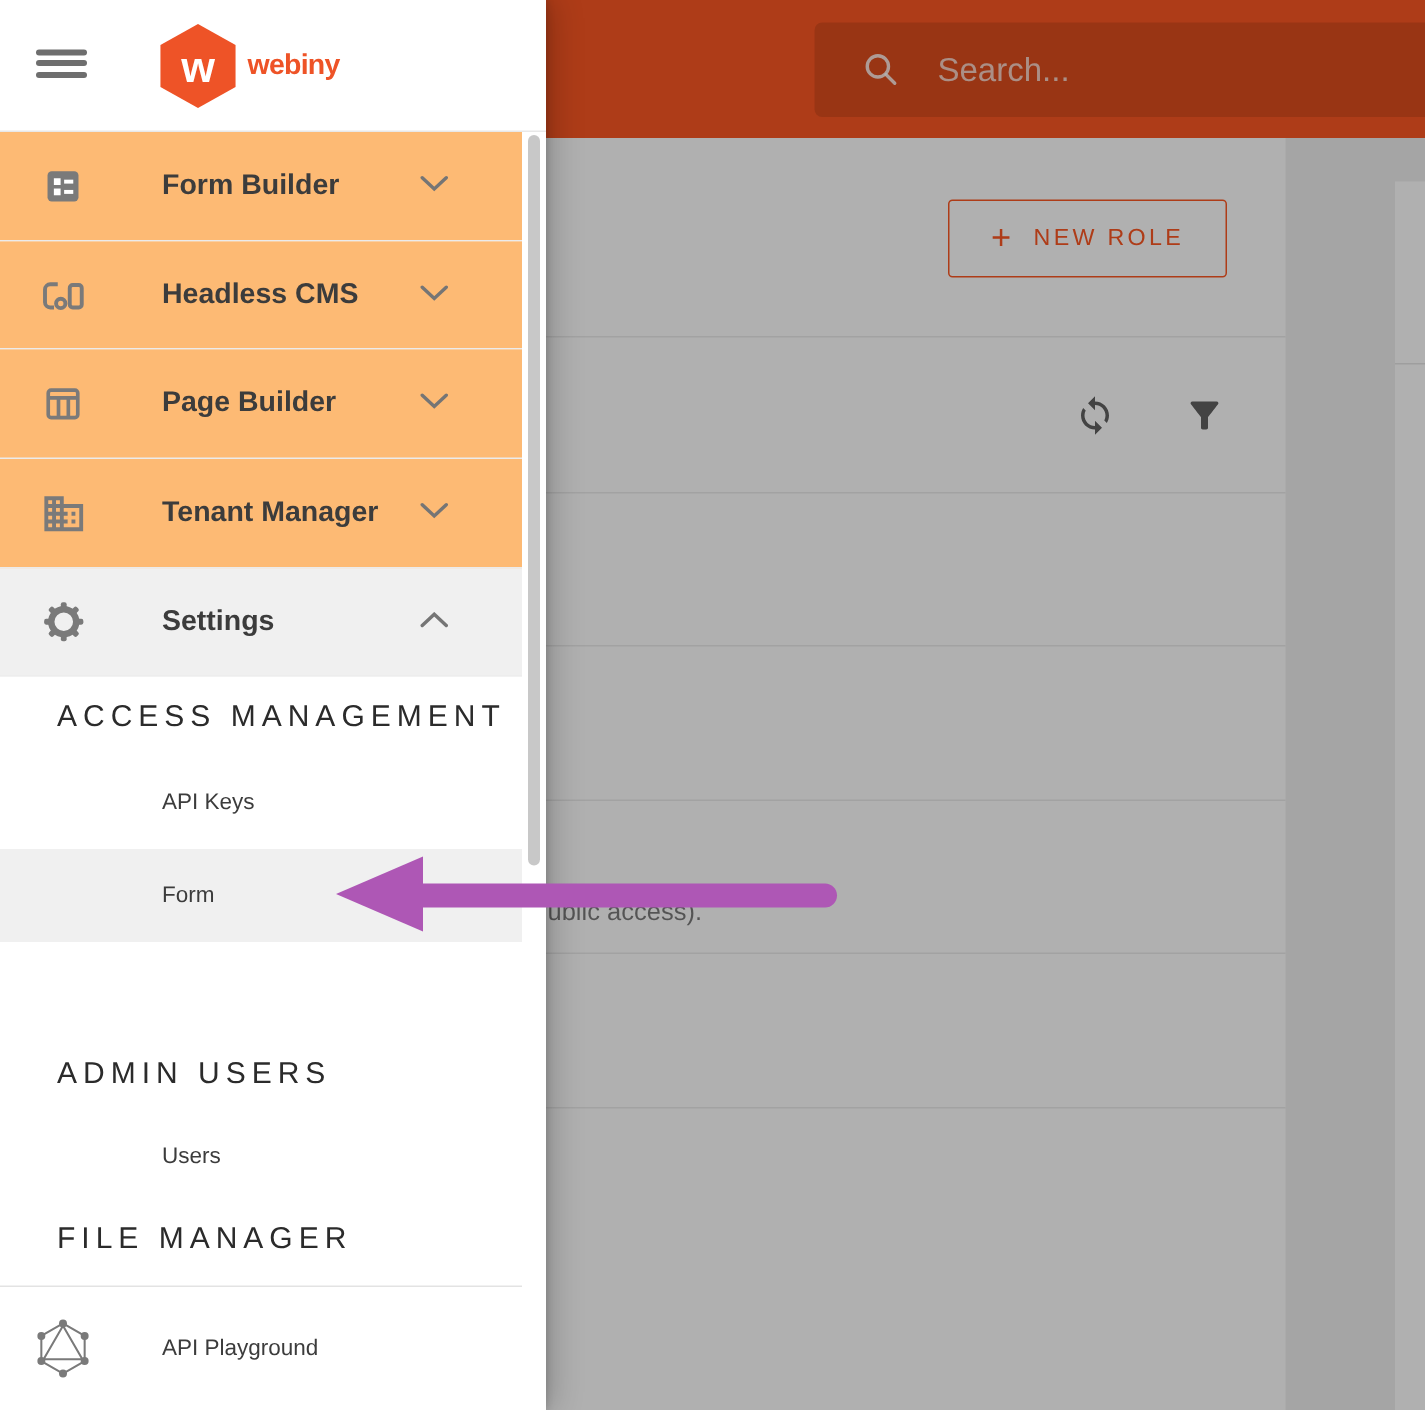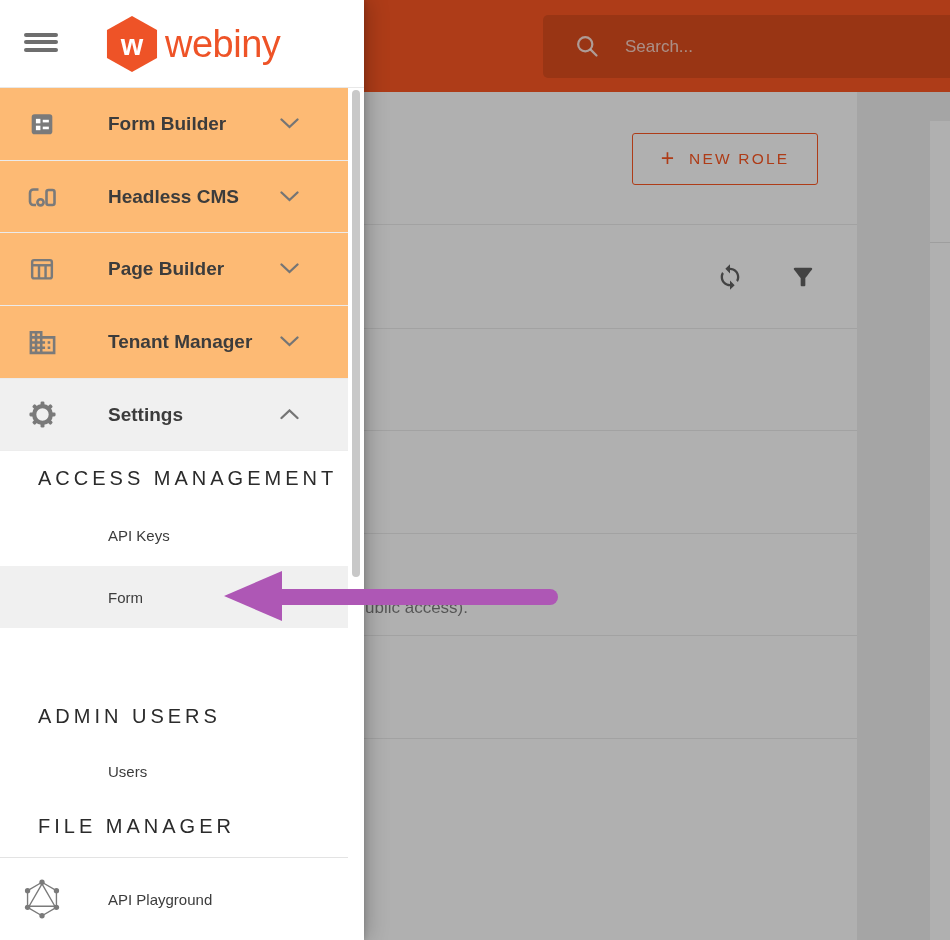--- a/index.html
+++ b/index.html
@@ -7,21 +7,21 @@
   body { font-family:"Liberation Sans","DejaVu Sans",sans-serif; }
   .stage { position:relative; width:950px; height:940px; overflow:hidden; background:#fff; }
 
   
   .app { position:absolute; inset:0; z-index:1; }
   .app-header { position:absolute; left:0; top:0; width:950px; height:92px; background:var(--header-orange); }
   .search-bar { position:absolute; left:543px; top:15px; width:427px; height:63px; border-radius:5px;
                 background:rgba(0,0,0,0.12); display:flex; align-items:center; padding-left:31px; }
   .search-bar svg { flex:0 0 auto; }
   .search-input { background:transparent; border:none; outline:none; margin-left:24px;
-                  font-family:inherit; font-size:17px; color:rgba(255,255,255,0.92); width:280px; }
+                  font-family:inherit; font-size:22px; color:rgba(255,255,255,0.92); width:280px; }
   .search-input::placeholder { color:rgba(255,255,255,0.72); }
 
   .content-bg { position:absolute; left:0; top:92px; right:0; bottom:0; background:#ECECEC; }
   .list-panel { position:absolute; left:0; top:92px; width:857px; bottom:0; background:#FDFDFD; }
   .hdiv { position:absolute; left:0; right:0; height:1px; background:#E8E8E8; }
   .new-role-btn { position:absolute; right:39px; top:41px; height:52px; width:186px;
                   background:transparent; border:1px solid var(--accent); border-radius:3px;
                   color:var(--accent); display:flex; align-items:center; justify-content:center; gap:15px;
                   font-family:inherit; font-size:15.5px; letter-spacing:2.2px; cursor:pointer; }
   .new-role-btn .plus { font-size:23px; letter-spacing:0; font-weight:400; margin-top:-2px; }
@@ -36,21 +36,21 @@
   
   .scrim { position:absolute; inset:0; z-index:20; background:var(--scrim); }
 
   
   .drawer { position:absolute; left:0; top:0; width:364px; height:940px; background:#FFFFFF; z-index:30;
             box-shadow:4px 0 20px rgba(0,0,0,0.22), 1px 0 5px rgba(0,0,0,0.15); }
   .drawer-header { position:absolute; left:0; top:0; width:364px; height:88px; border-bottom:1px solid #E8E8E8; background:#fff; }
   .burger { position:absolute; left:24px; top:28px; width:36px; height:32px; background:none; border:none; cursor:pointer; padding:2px 0; }
   .burger i { display:block; width:34px; height:4px; border-radius:2px; background:#6E6E6E; margin-bottom:3.5px; }
   .logo { position:absolute; left:106px; top:13px; height:62px; display:flex; align-items:center; }
-  .logo-text { font-size:38px; font-weight:400; color:var(--brand-orange); letter-spacing:-0.5px; margin-left:7px; }
+  .logo-text { font-size:19px; font-weight:700; color:var(--brand-orange); letter-spacing:-0.5px; margin-left:7px; }
 
   .nav-row { position:absolute; left:0; width:348px; background:#fdba74; border-bottom:1px solid #EBEBEB; cursor:pointer; }
   .nav-row.hl { background:var(--highlight-grey); }
   .nav-ic { position:absolute; left:21px; top:0; bottom:0; width:42px; display:flex; align-items:center; justify-content:center; color:var(--icon-grey); }
   .nav-lbl { position:absolute; left:108px; top:50%; transform:translateY(-50%); font-size:19px; font-weight:700; color:#3C3C3C; white-space:nowrap; }
   .chev { position:absolute; left:280px; top:50%; transform:translateY(-50%); color:#757575; }
 
   .sub-row { position:absolute; left:0; width:348px; background:#fff; cursor:pointer; }
   .sub-row.hl { background:var(--highlight-grey); }
   .sub-lbl { position:absolute; left:108px; top:50%; transform:translateY(-50%); font-size:15px; font-weight:400; color:#3C3C3C; white-space:nowrap; }

